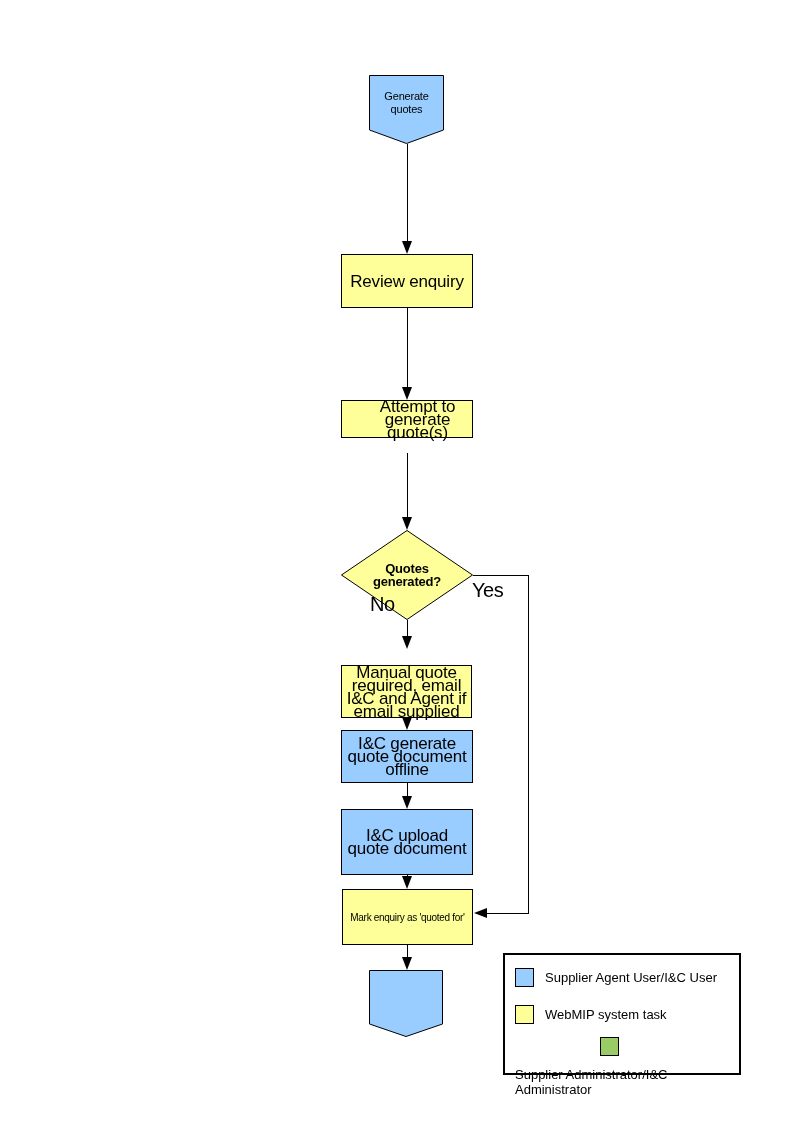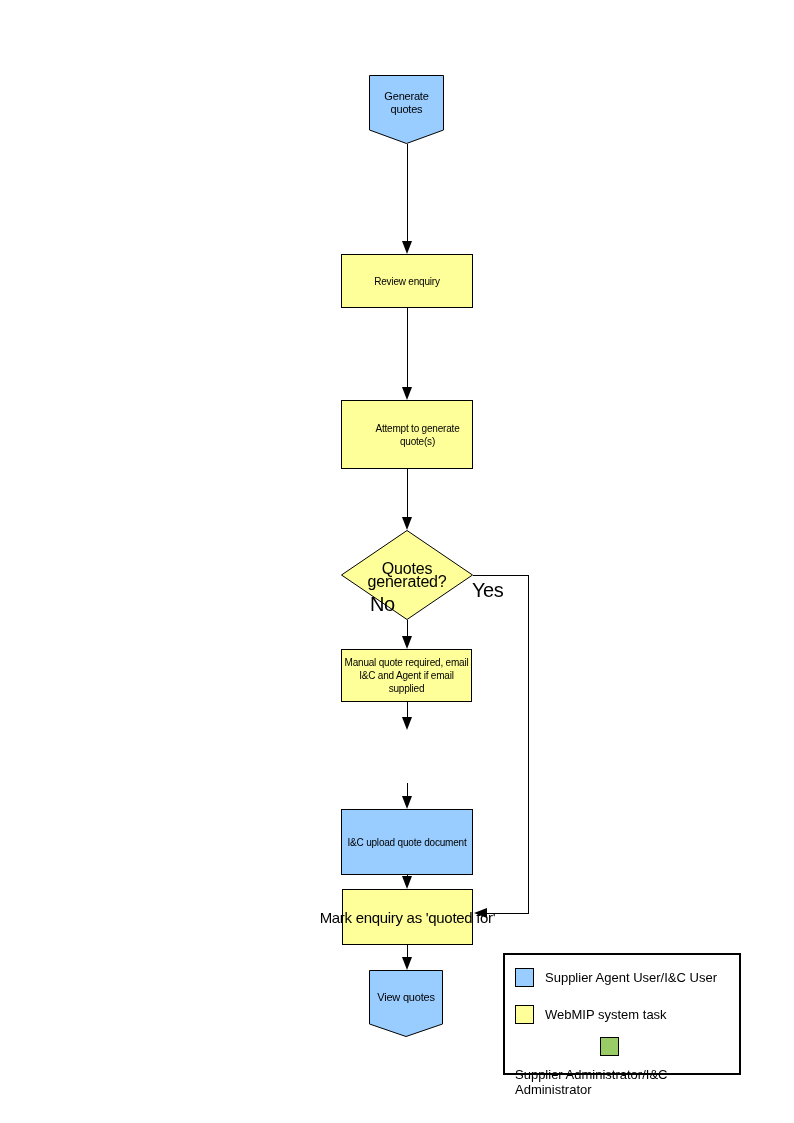--- a/index.html
+++ b/index.html
@@ -18,43 +18,43 @@
     left: 0; top: 0;
     pointer-events: none;
   }
   .node { position: absolute; }
   .rect-node {
     border: 1px solid #000;
     display: flex;
     align-items: center;
     justify-content: center;
     text-align: center;
-    font-size: 10px;
+    font-size: 17px;
     line-height: 13px;
     letter-spacing: -0.2px;
     padding: 2px 3px;
   }
-  .rect-node.nowrap { white-space: nowrap; padding: 0 1px; font-size: 15px; letter-spacing: -0.3px; }
+  .rect-node.nowrap { white-space: nowrap; padding: 0 1px; font-size: 10px; letter-spacing: -0.3px; }
   .shape-node svg { position: absolute; left: 0; top: 0; display: block; }
   .pent-label {
     position: absolute;
     left: 0; top: 0; width: 100%; height: 55px;
     display: flex; align-items: center; justify-content: center;
     text-align: center;
     font-size: 11px; line-height: 13px; letter-spacing: -0.2px;
   }
   .pent-label .constrain { max-width: 62px; }
   .pent-label .nowrap { white-space: nowrap; }
   .diamond-label {
     position: absolute;
     left: 50%; top: 50%;
     transform: translate(-50%, -50%);
     width: 82px;
     text-align: center;
-    font-size: 16px; line-height: 13px; letter-spacing: -0.2px;
+    font-size: 13px; line-height: 13px; letter-spacing: -0.2px; font-weight: bold;
   }
   .edge-label {
     position: absolute;
     font-size: 20px;
     line-height: 26px;
     letter-spacing: -0.5px;
   }
   .legend {
     position: absolute;
     left: 503px; top: 953px;
@@ -130,54 +130,54 @@
     </svg>
     <div class="pent-label">
       <span class="constrain">Generate quotes</span>
     </div>
   </div>
 
   <div class="node rect-node" style="left: 341px; top: 254px; width: 132px; height: 54px; background: rgb(255, 255, 153);">
     <span>Review enquiry</span>
   </div>
 
-  <div class="node rect-node" style="left: 341px; top: 400px; width: 132px; height: 69px; background: rgb(255, 255, 153); padding-left: 24px;">
+  <div class="node rect-node" style="left: 341px; top: 400px; width: 132px; height: 38px; background: rgb(255, 255, 153); padding-left: 24px;">
     <span>Attempt to generate quote(s)</span>
   </div>
 
   <div class="node shape-node" style="left:341px; top:530px; width:132px; height:90px;">
     <svg width="132" height="90" viewBox="0 0 132 90">
       <polygon points="66,0.5 131.5,45 66,89.5 0.5,45" stroke="#000" stroke-width="1" fill="#FFFF99"></polygon>
     </svg>
     <div class="diamond-label">Quotes generated?</div>
   </div>
 
   <div class="edge-label" style="left:472px; top:577px;">Yes</div>
   <div class="edge-label" style="left:370px; top:591px;">No</div>
 
-  <div class="node rect-node" style="left: 341px; top: 649px; width: 131px; height: 53px; padding: 2px; background: rgb(255, 255, 153);">
+  <div class="node rect-node" style="left: 341px; top: 665px; width: 131px; height: 53px; padding: 2px; background: rgb(255, 255, 153);">
     <span>Manual quote required, email I&amp;C and Agent if email supplied</span>
   </div>
 
+  <div class="node rect-node" style="left: 341px; top: 730px; width: 132px; height: 53px; background: rgb(153, 204, 255);">
+    <span>I&amp;C generate quote document offline</span>
+  </div>
 
   <div class="node rect-node" style="left: 341px; top: 809px; width: 132px; height: 66px; background: rgb(153, 204, 255);">
     <span>I&amp;C upload quote document</span>
   </div>
 
   <div class="node rect-node nowrap" style="left: 342px; top: 889px; width: 131px; height: 56px; background: rgb(255, 255, 153);">
     <span>Mark enquiry as 'quoted for'</span>
   </div>
 
   <div class="node shape-node" style="left:369px; top:970px; width:74px; height:67px;">
     <svg width="74" height="67" viewBox="0 0 74 67">
       <polygon points="0.5,0.5 73.5,0.5 73.5,54 37,66.5 0.5,54" stroke="#000" stroke-width="1" fill="#99CCFF"></polygon>
     </svg>
-    <div class="pent-label">
-      <span class="nowrap">View quotes</span>
-    </div>
   </div>
 
   <div class="legend">
     <div class="legend-row" style="top:13px;">
       <div class="legend-swatch" style="background: rgb(153, 204, 255);"></div>
       <div class="legend-label">Supplier Agent User/I&amp;C User</div>
     </div>
     <div class="legend-row" style="top:50px;">
       <div class="legend-swatch" style="background: rgb(255, 255, 153);"></div>
       <div class="legend-label">WebMIP system task</div>

